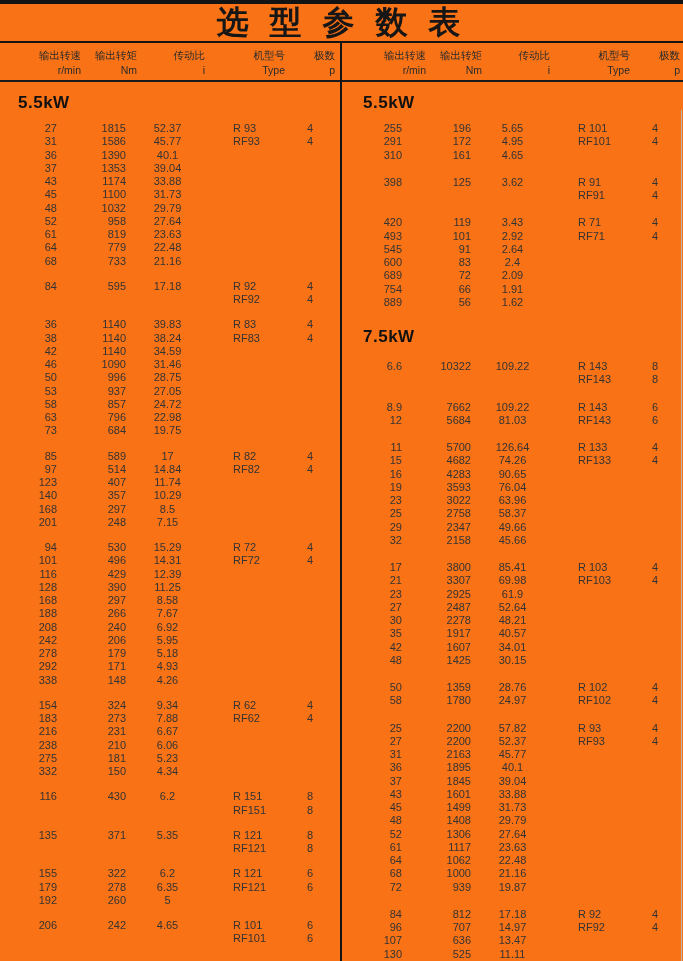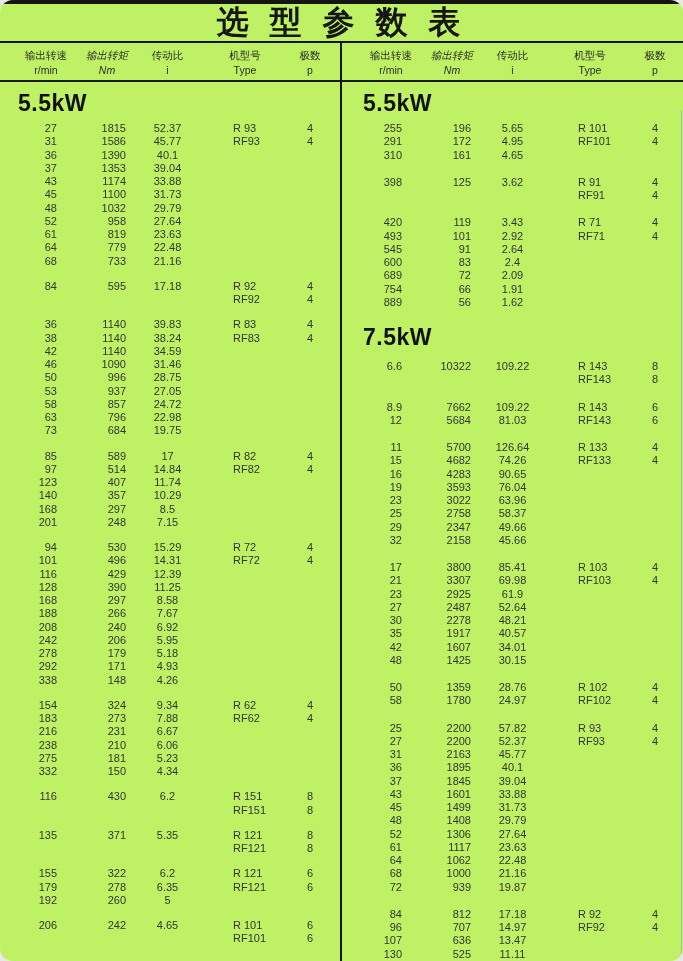--- a/index.html
+++ b/index.html
@@ -1,43 +1,42 @@
 <!DOCTYPE html>
 <html><head>
 <meta charset="utf-8">
 <style>
   html,body{margin:0;padding:0;background:#e8e8e6;}
   .page{
     position:relative;width:683px;height:961px;margin:0 auto;
-    background:#bef264;color:#2e2e2e;overflow:hidden;
+    background:#f97316;color:#2e2e2e;overflow:hidden;
     font-family:"Liberation Sans","DejaVu Sans",sans-serif;
-    border-radius:13px;
   }
   .top-rule{position:absolute;top:0;left:0;width:683px;height:4px;background:#141414;}
   .page-title{
     position:absolute;top:3px;left:0;width:683px;text-align:center;
     font-size:32px;font-weight:bold;letter-spacing:6px;color:#161616;
     white-space:pre;line-height:38px;
   }
   .rule-title{position:absolute;top:41px;left:0;width:683px;height:2px;background:#141414;}
   .rule-header{position:absolute;top:80px;left:0;width:683px;height:2px;background:#1a1a1a;}
   .v-divider{position:absolute;top:41px;left:340px;width:2px;height:920px;background:#141414;}
   .edge-right{position:absolute;top:110px;left:681px;width:1px;height:851px;background:#b5b5b2;}
 
   .half{position:absolute;top:46px;}
   .half-left{left:0;width:341px;}
   .half-right{left:345px;width:338px;}
 
   .col-header{display:grid;grid-template-columns:70px 60px 75px 80px 50px;height:34px;padding-top:2px;}
-  .hcell{text-align:center;font-size:10.5px;line-height:15px;color:#2b2b2b;}
+  .hcell{text-align:right;font-size:10.5px;line-height:15px;color:#2b2b2b;}
   .hcell:nth-child(1){transform:translateX(11px);}
-  .hcell:nth-child(2){transform:translateX(7px);font-style:italic;}
+  .hcell:nth-child(2){transform:translateX(7px);}
 
   .section-heading{
-    font-size:23px;font-weight:bold;color:#111;
+    font-size:17px;font-weight:bold;color:#111;
     margin:8px 0 6px 18px;line-height:26px;letter-spacing:0.5px;
   }
   .section + .section .section-heading{margin:15px 12px 10px 18px;}
 
   .grp{margin-bottom:12px;}
   .half-right .grp{margin-bottom:14px;}
   .row{
     display:grid;grid-template-columns:70px 60px 75px 80px 50px;
     height:13.25px;font-size:11px;line-height:13.3px;white-space:pre;color:#333;
   }

